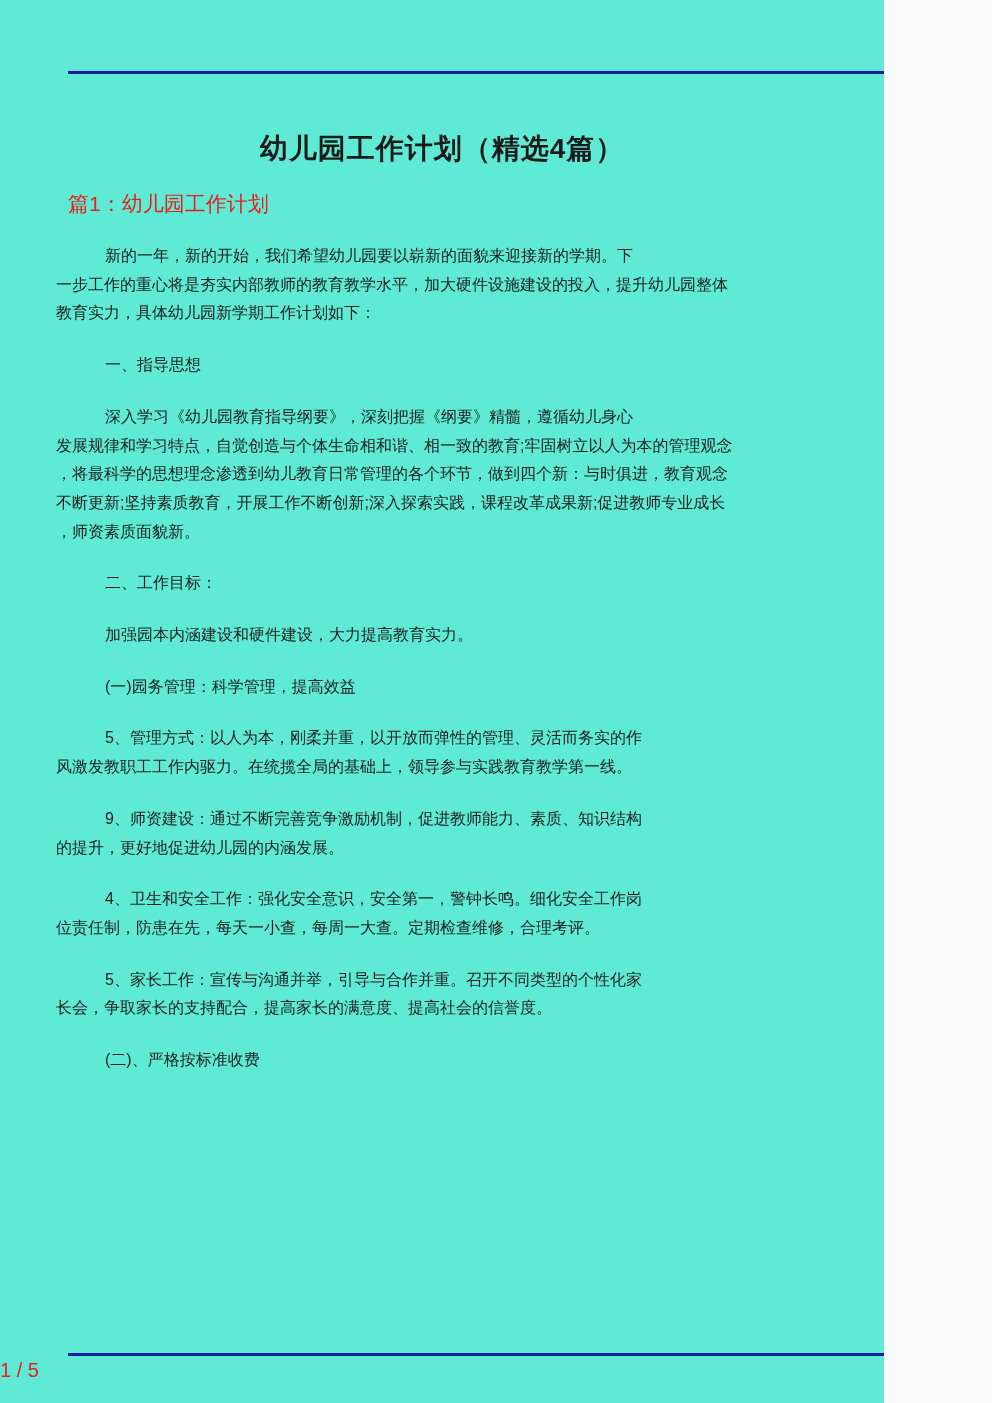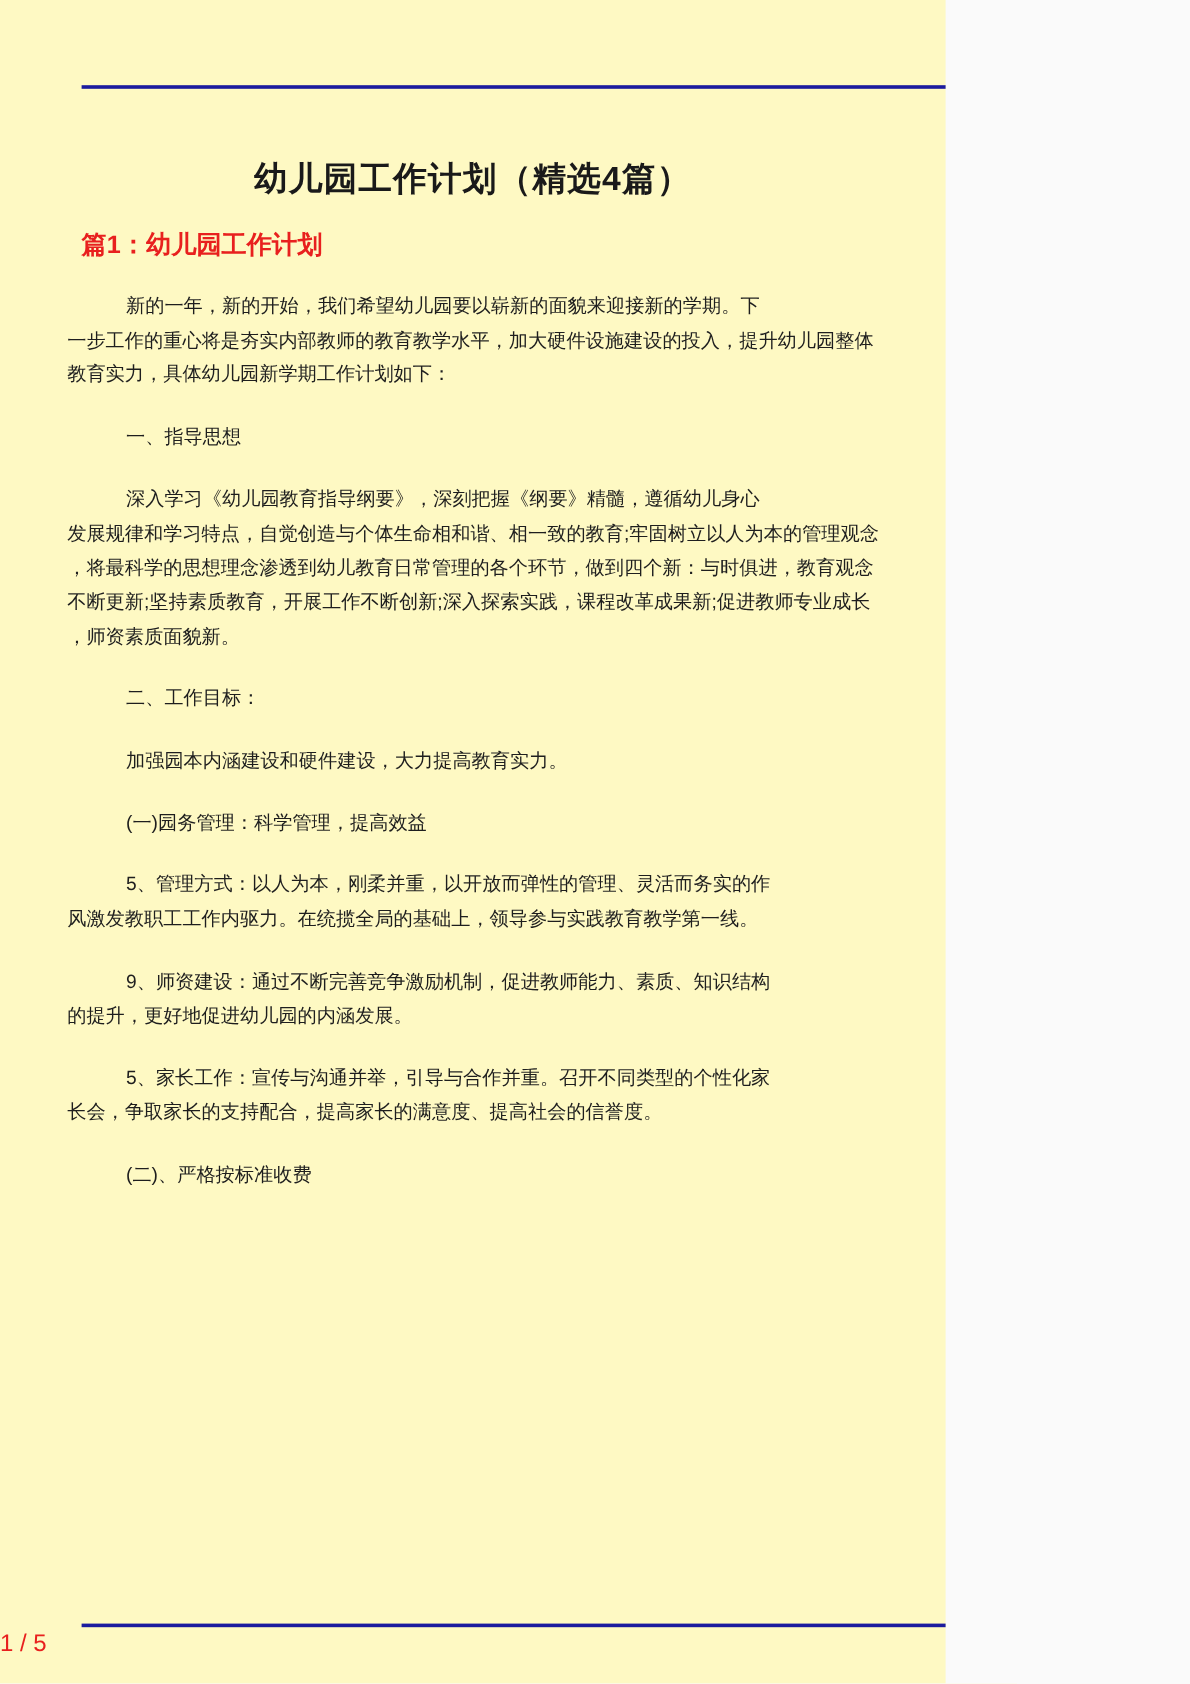--- a/index.html
+++ b/index.html
@@ -3,23 +3,23 @@
 <meta charset="utf-8">
 <style>
   html, body {
     margin: 0;
     padding: 0;
     background: #fafafa;
     font-family: "Liberation Sans", "DejaVu Sans", sans-serif;
   }
   .page {
     position: relative;
-    width: 788px;
+    width: 884px;
     height: 1403px;
-    background: #fef9c3;
+    background: #5eead4;
     overflow: hidden;
     color: #1e1e1e;
   }
   .rule {
     position: absolute;
     left: 68px;
     width: 855px;
     height: 3px;
     background: #1b1b9e;
   }
@@ -34,21 +34,21 @@
     font-size: 28px;
     font-weight: bold;
     color: #1a1a1a;
     letter-spacing: 1px;
   }
   .article-heading {
     position: absolute;
     top: 190px;
     left: 68px;
     font-size: 21px;
-    font-weight: bold;
+    font-weight: normal;
     color: #e8201e;
   }
   .doc-body {
     position: absolute;
     top: 242px;
     left: 56px;
     width: 888px;
     font-size: 16px;
     line-height: 28.7px;
   }
@@ -89,20 +89,22 @@
 ，将最科学的思想理念渗透到幼儿教育日常管理的各个环节，做到四个新：与时俱进，教育观念
 不断更新;坚持素质教育，开展工作不断创新;深入探索实践，课程改革成果新;促进教师专业成长
 ，师资素质面貌新。</p>
       <p class="block">二、工作目标：</p>
       <p class="block">加强园本内涵建设和硬件建设，大力提高教育实力。</p>
       <p class="block">(一)园务管理：科学管理，提高效益</p>
       <p class="block">5、管理方式：以人为本，刚柔并重，以开放而弹性的管理、灵活而务实的作
 风激发教职工工作内驱力。在统揽全局的基础上，领导参与实践教育教学第一线。</p>
       <p class="block">9、师资建设：通过不断完善竞争激励机制，促进教师能力、素质、知识结构
 的提升，更好地促进幼儿园的内涵发展。</p>
+      <p class="block">4、卫生和安全工作：强化安全意识，安全第一，警钟长鸣。细化安全工作岗
+位责任制，防患在先，每天一小查，每周一大查。定期检查维修，合理考评。</p>
       <p class="block">5、家长工作：宣传与沟通并举，引导与合作并重。召开不同类型的个性化家
 长会，争取家长的支持配合，提高家长的满意度、提高社会的信誉度。</p>
       <p class="block">(二)、严格按标准收费</p>
     </div>
 
   <div class="rule rule-bottom"></div>
 
   <div class="footer-pagenum">1 / 5</div>
 
 </div>

